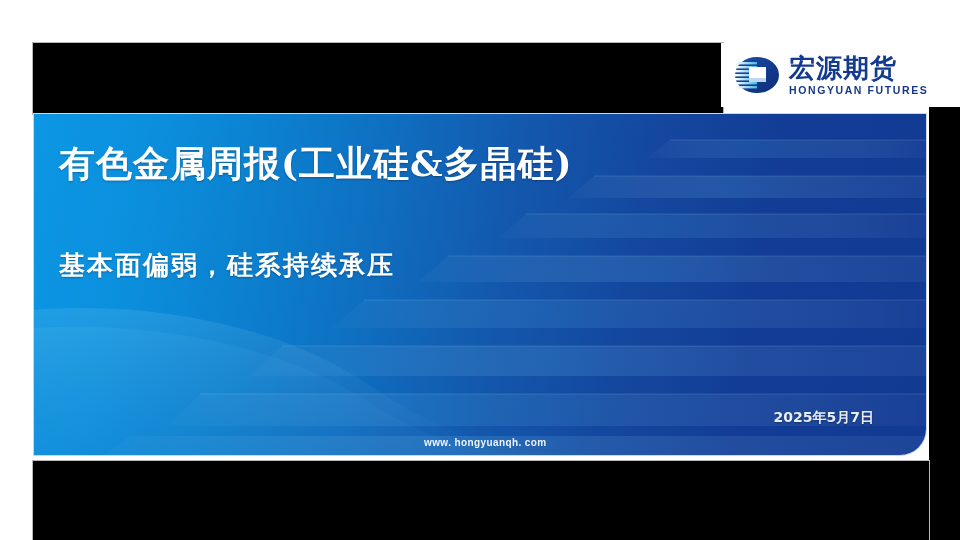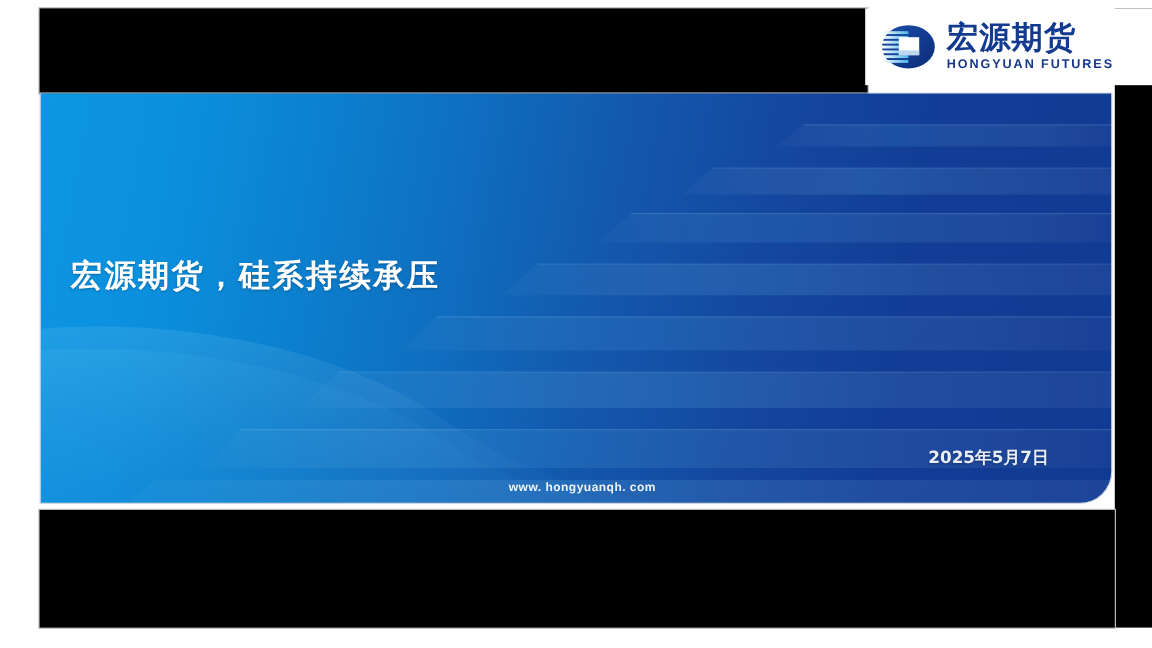--- a/index.html
+++ b/index.html
@@ -12,20 +12,21 @@
     height: 540px;
     overflow: hidden;
     font-family: "Liberation Sans", sans-serif;
   }
 
   #root {
     position: relative;
     width: 960px;
     height: 432px;
     background: #ffffff;
+    margin-top: 36px;
   }
 
   
   .black-top {
     position: absolute;
     left: 33px;
     top: 7px;
     width: 690px;
     height: 71px;
     background: #000000;
@@ -255,18 +256,19 @@
         <path d="M636,26 L892,26"></path>
         <path d="M560,62 L892,62"></path>
         <path d="M492,100 L892,100"></path>
         <path d="M414,142 L892,142"></path>
         <path d="M330,186 L892,186"></path>
         <path d="M248,232 L892,232"></path>
         <path d="M166,280 L892,280"></path>
       </g>
     </svg>
 
-    <div class="subtitle-cn">宏源期货，硅系持续承压</div>
+    <div class="title-cn">有色金属周报(工业硅&amp;多晶硅)</div>
+    <div class="subtitle-cn">基本面偏弱，硅系持续承压</div>
     <div class="date-cn">2025年5月7日</div>
     <div class="site-url">www. hongyuanqh. com</div>
   </div>
 
 </div>
 
 </body></html>

